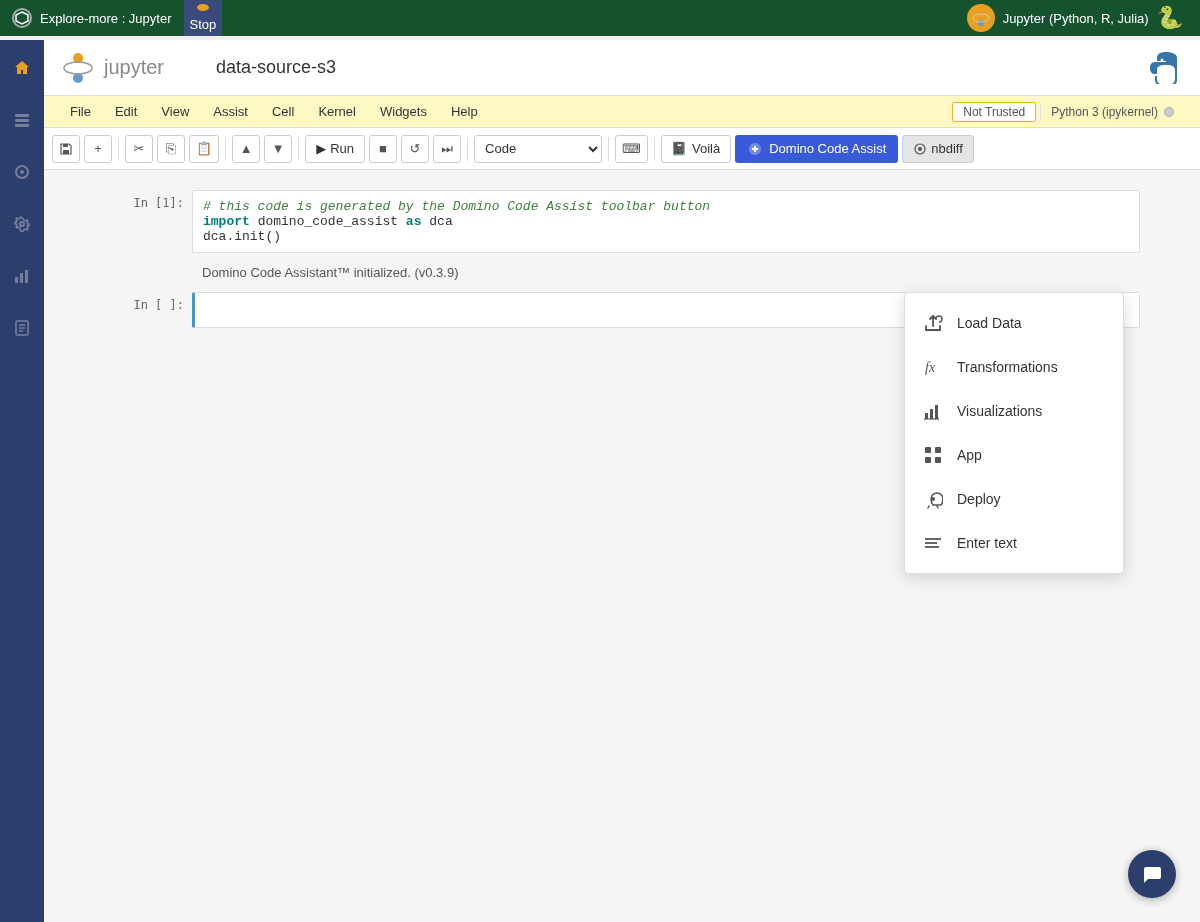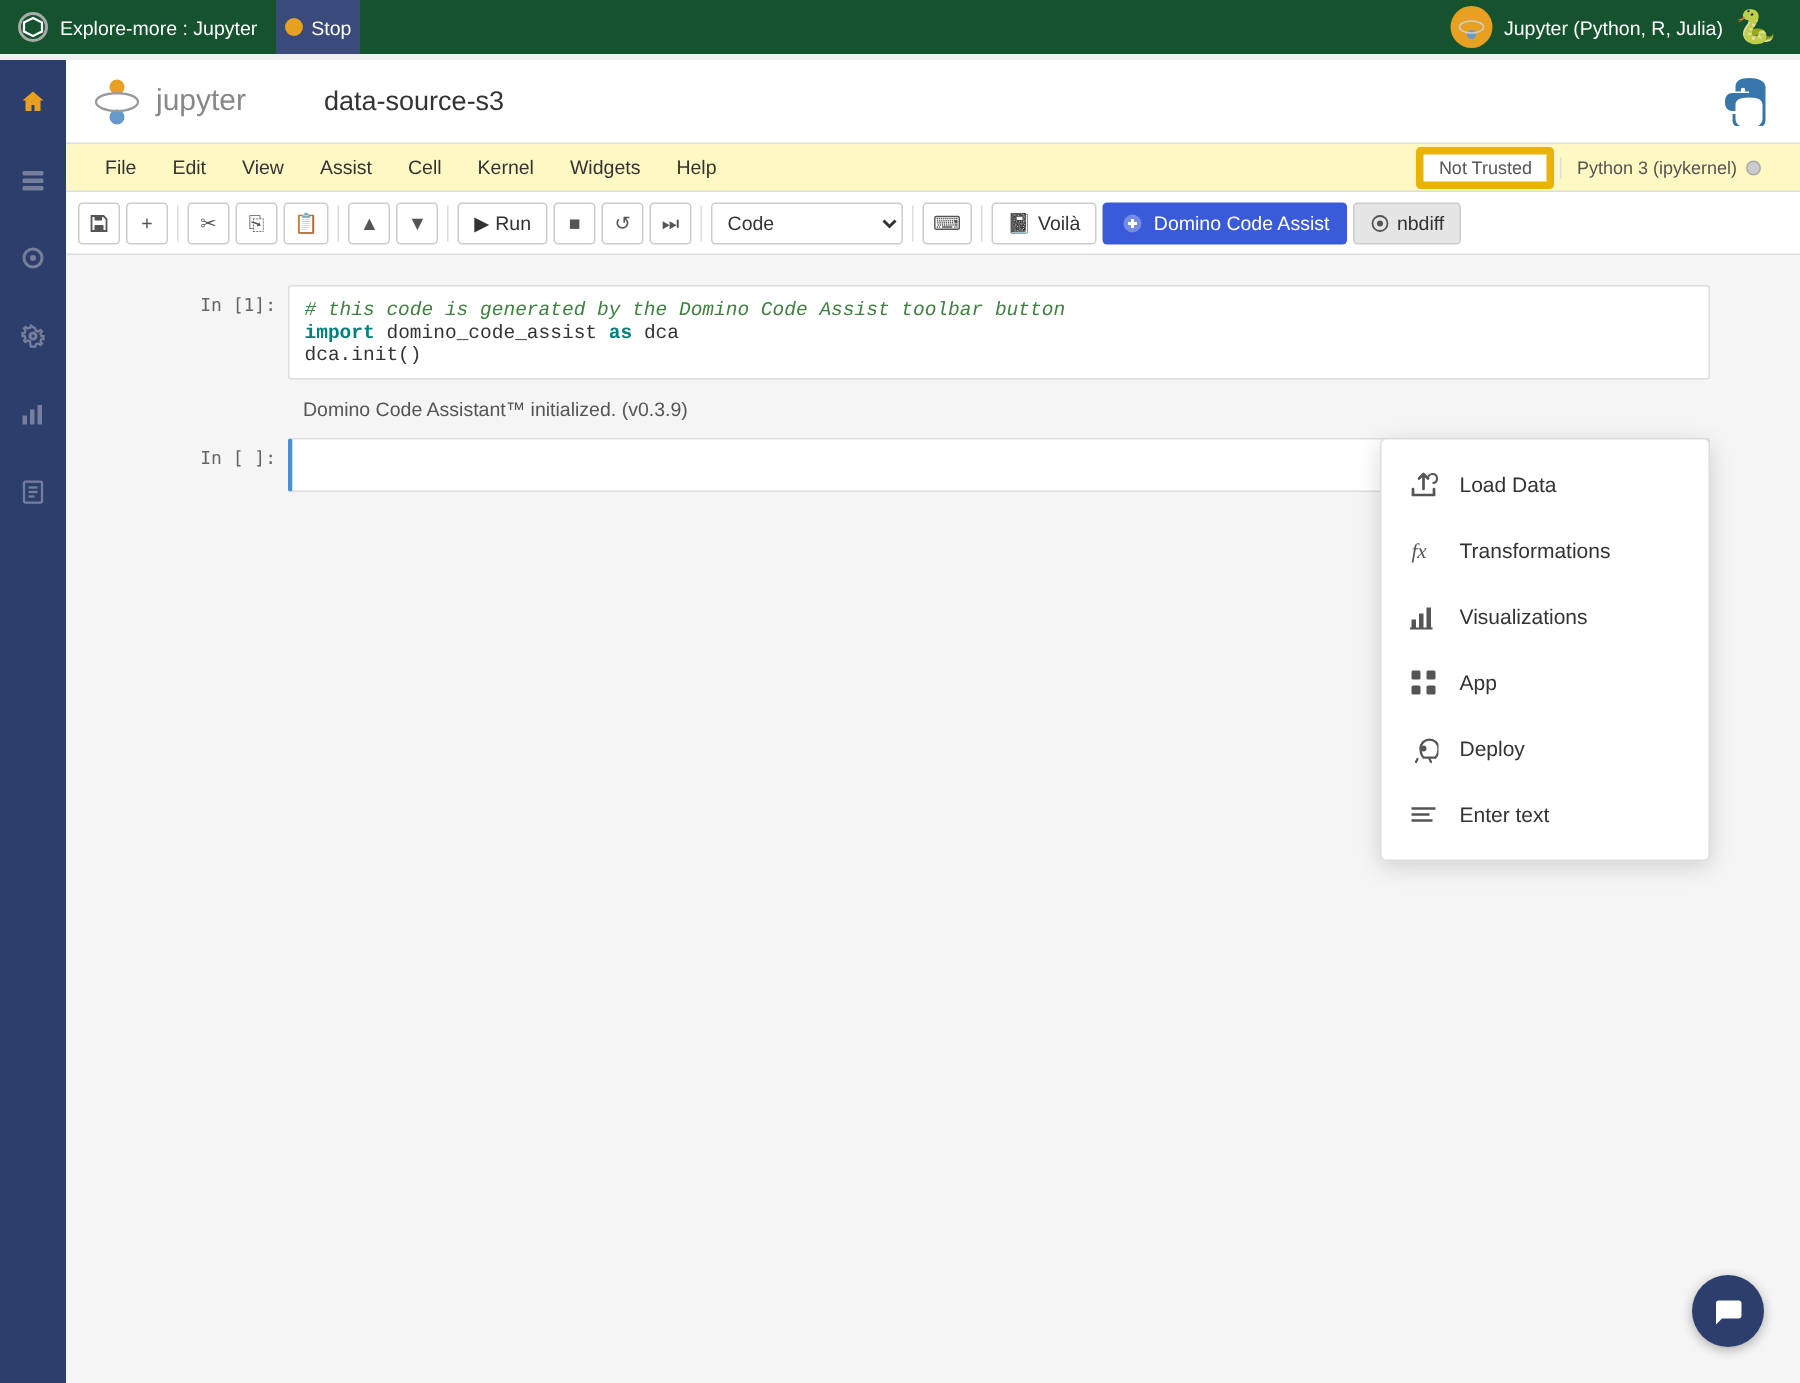--- a/index.html
+++ b/index.html
@@ -20,21 +20,21 @@
     #topbar .logo-icon {
       width: 20px; height: 20px;
       border: 2px solid #aaa; border-radius: 50%;
       display: flex; align-items: center; justify-content: center;
     }
     #topbar .stop-btn {
       display: flex; align-items: center; gap: 6px;
       background: #3a4a7a;
       border: none; color: white;
       padding: 4px 6px; height: 100%;
-      cursor: pointer; font-size: 13px;
+      cursor: pointer; font-size: 13px; flex-direction: column;
     }
     #topbar .stop-btn .stop-circle {
       width: 12px; height: 12px; background: #e8a020; border-radius: 50%;
     }
     #topbar .right-kernel {
       margin-left: auto;
       display: flex; align-items: center; gap: 8px;
       padding: 0 16px;
       color: white; font-size: 13px;
     }
@@ -97,21 +97,21 @@
     }
     .menu-item {
       padding: 4px 10px;
       cursor: pointer; font-size: 13px; color: #333;
       border-radius: 3px;
     }
 
     .not-trusted-btn {
       margin-left: auto;
       padding: 2px 10px;
-      border: 5px solid #eab308;
+      border: 1px solid #eab308;
       border-radius: 3px; font-size: 12px;
       cursor: pointer; color: #555; background: white;
     }
     .kernel-info {
       display: flex; align-items: center; gap: 6px;
       font-size: 12px; color: #555;
       padding: 0 10px;
       border-left: 1px solid #ddd;
     }
     .kernel-dot {
@@ -211,21 +211,21 @@
     }
 
     
     .code-comment { color: #408040; font-style: italic; }
     .code-keyword { color: #008080; font-weight: bold; }
     .code-normal { color: #333; }
 
     
     #dca-dropdown {
       position: absolute;
-      right: 0; top: 0;
+      right: 16px; top: 0;
       background: white;
       border: 1px solid #ddd;
       border-radius: 4px;
       box-shadow: 0 4px 16px rgba(0,0,0,0.15);
       width: 220px;
       z-index: 100;
       padding: 8px 0;
     }
     .dropdown-item {
       display: flex; align-items: center; gap: 12px;

